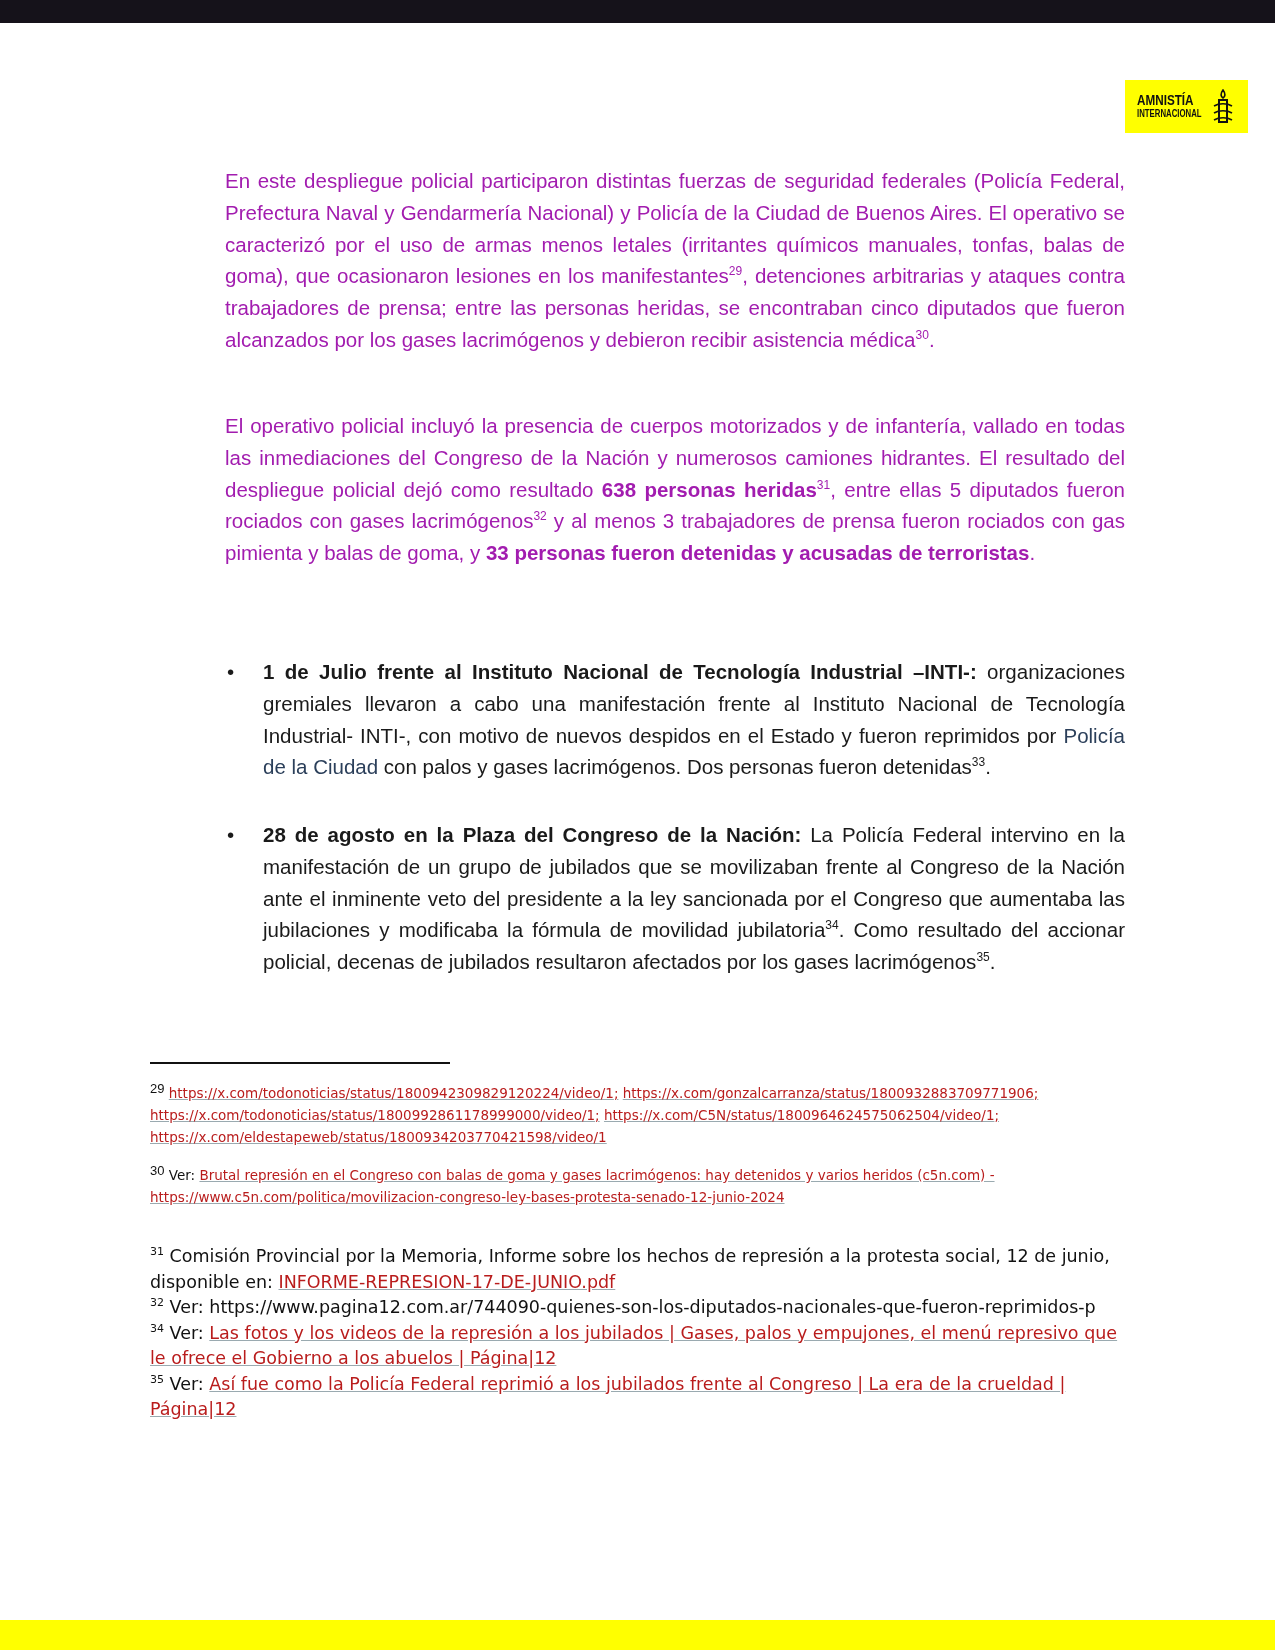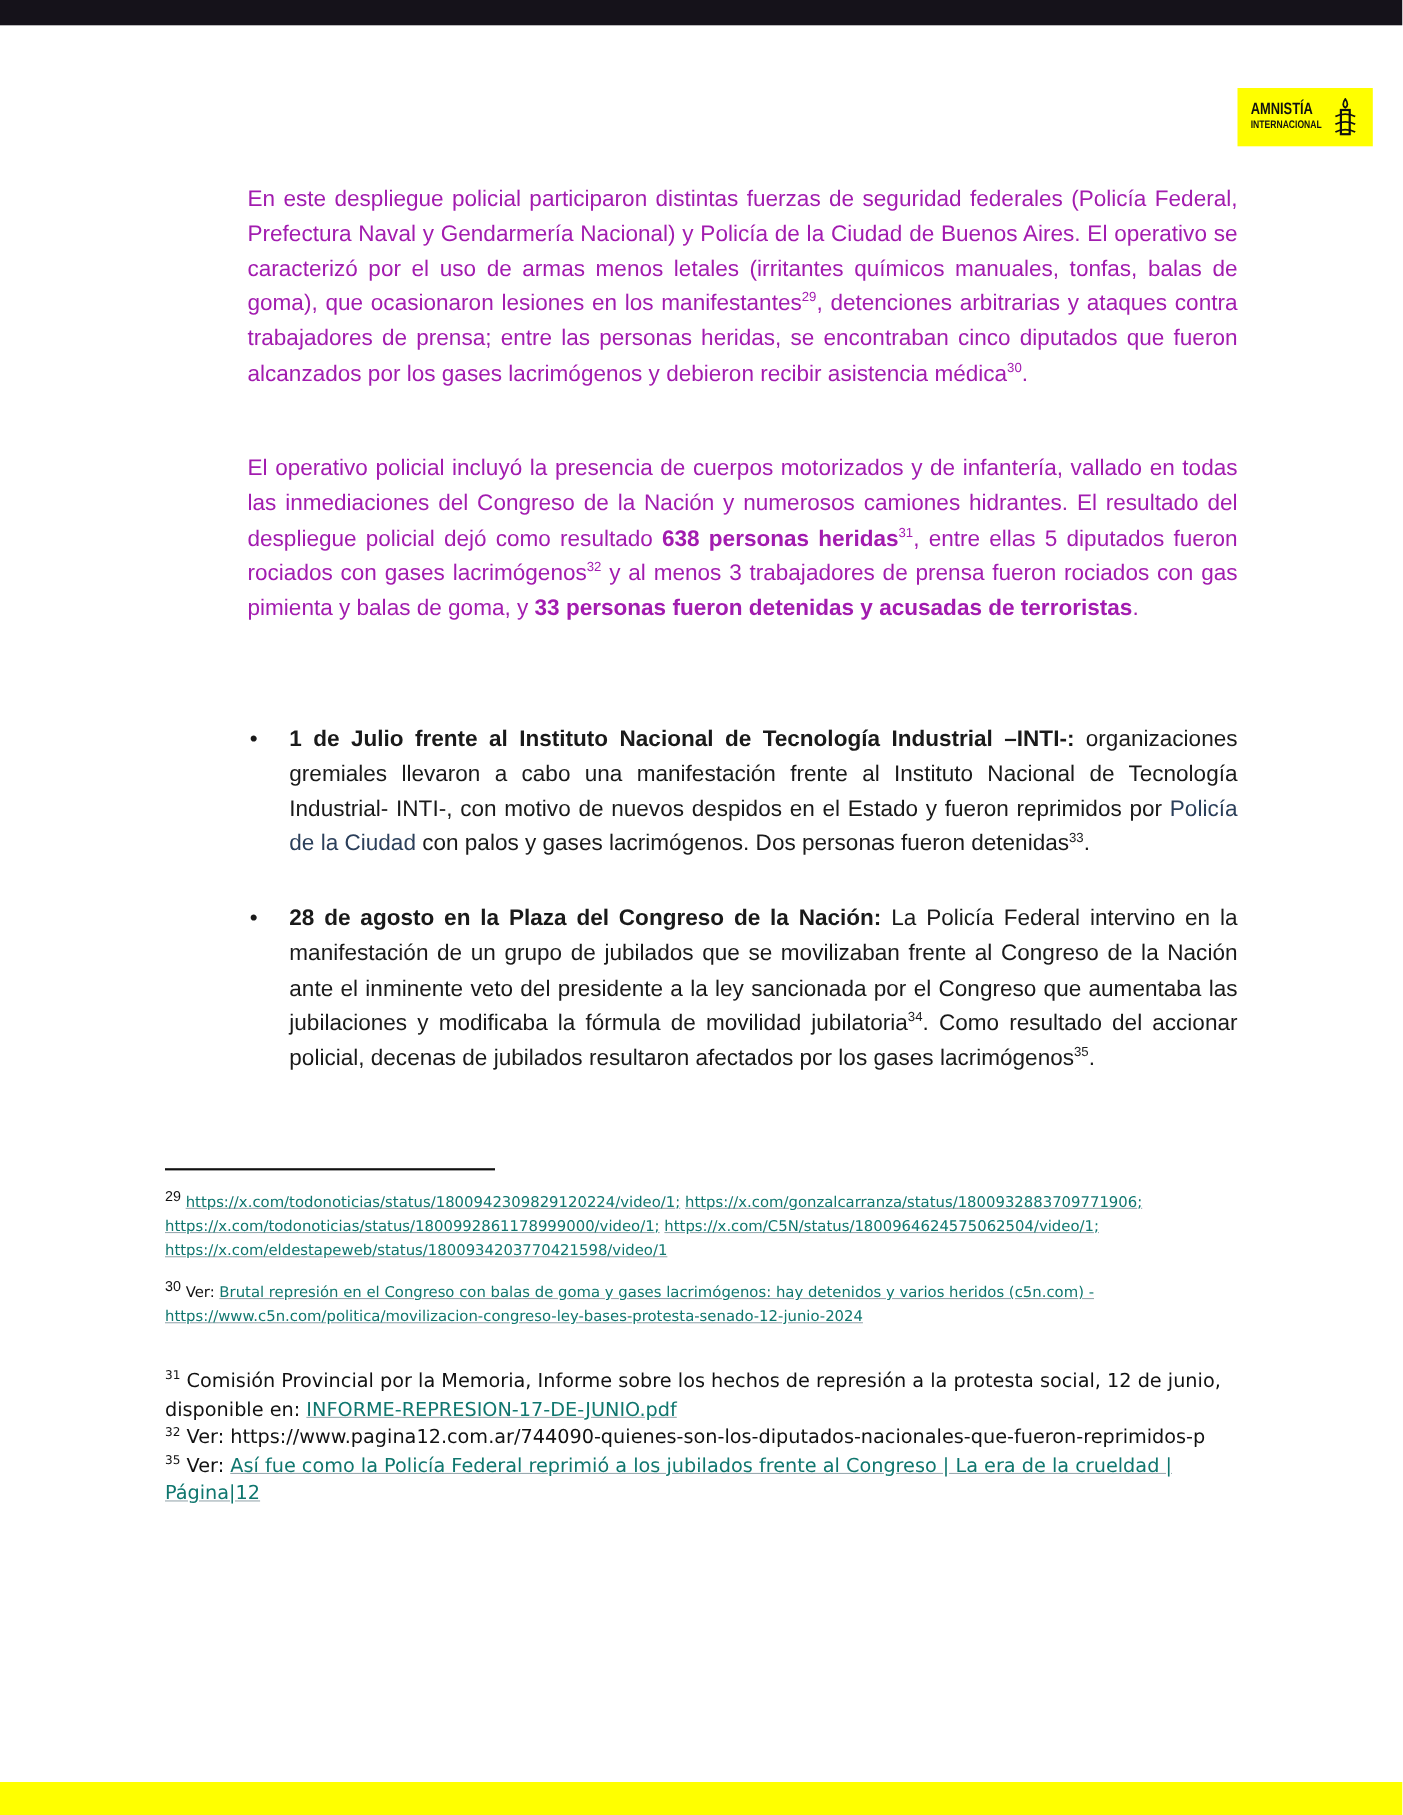--- a/index.html
+++ b/index.html
@@ -29,21 +29,21 @@
   .bullet-list { position: absolute; left: 225px; width: 900px; margin: 0; padding: 0; list-style: none; }
   .bullet { position: relative; padding-left: 38px; font-size: 20.5px; line-height: 31.8px; text-align: justify; }
   .bullet-dot { position: absolute; left: 2px; top: 0; }
   .bl1 { top: 656px; }
   .bl2 { top: 819px; }
   .link-dark { color: #2b3f5a; }
 
   .fn-rule { position: absolute; left: 150px; top: 1062px; width: 300px; height: 2px; background: #111; }
   .fn { position: absolute; left: 150px; width: 975px; }
   .fn-small { font-size: 14.5px; line-height: 22px; color: #6c7e86; font-family: "DejaVu Sans", sans-serif; font-size: 13.5px; }
-  .fn-small a, .fn-large a { color: #0f766e; text-decoration: underline; text-decoration-color: #9aaab0; }
+  .fn-small a, .fn-large a { color: #b91c1c; text-decoration: underline; text-decoration-color: #9aaab0; }
   .fn-num-s { color: #111; font-size: 13px; vertical-align: 5px; line-height: 0; font-family: "Liberation Sans", sans-serif; }
   .fn29 { top: 1082px; }
   .fn30 { top: 1164px; text-align: justify; }
   .fn30 .ver { color: #111; }
   .fn-large { font-size: 19px; line-height: 25.5px; color: #111; font-family: "DejaVu Sans", sans-serif; font-size: 17.5px; }
   .fn-num-l { font-size: 11px; vertical-align: 7px; line-height: 0; }
   .fn31 { top: 1244px; }
 </style>
 </head>
 <body>
@@ -103,18 +103,22 @@
 <div class="fn fn-large fn31">
   <div>
     <span class="fn-num-l">31</span>
     <span>Comisión Provincial por la Memoria, Informe sobre los hechos de represión a la protesta social, 12 de junio, disponible en: </span><a>INFORME-REPRESION-17-DE-JUNIO.pdf</a>
   </div>
   <div>
     <span class="fn-num-l">32</span>
     <span>Ver: https://www.pagina12.com.ar/744090-quienes-son-los-diputados-nacionales-que-fueron-reprimidos-p</span>
   </div>
   <div>
+    <span class="fn-num-l">34</span>
+    <span>Ver: </span><a>Las fotos y los videos de la represión a los jubilados | Gases, palos y empujones, el menú represivo que le ofrece el Gobierno a los abuelos | Página|12</a>
+  </div>
+  <div>
     <span class="fn-num-l">35</span>
     <span>Ver: </span><a>Así fue como la Policía Federal reprimió a los jubilados frente al Congreso | La era de la crueldad | Página|12</a>
   </div>
 </div>
 
 <div class="bottom-bar"></div>
 
 </body></html>

